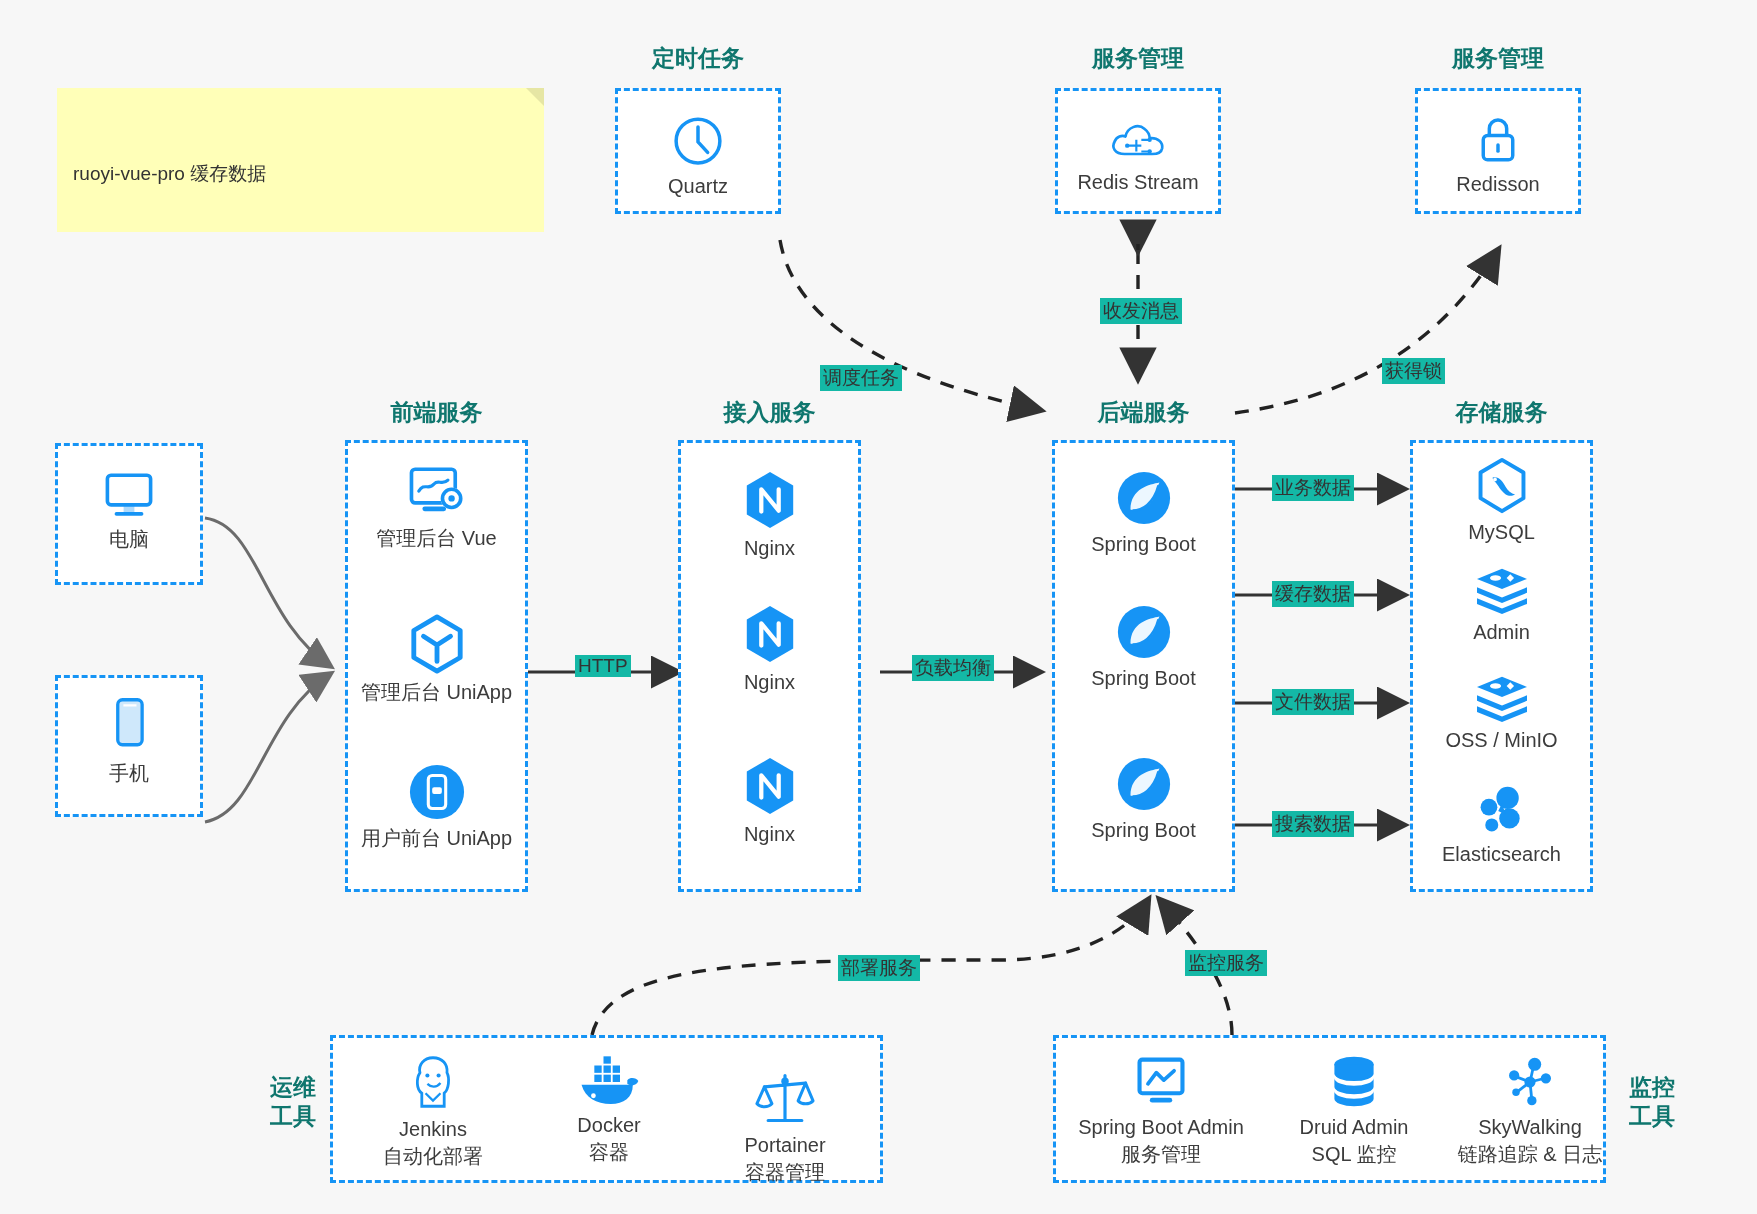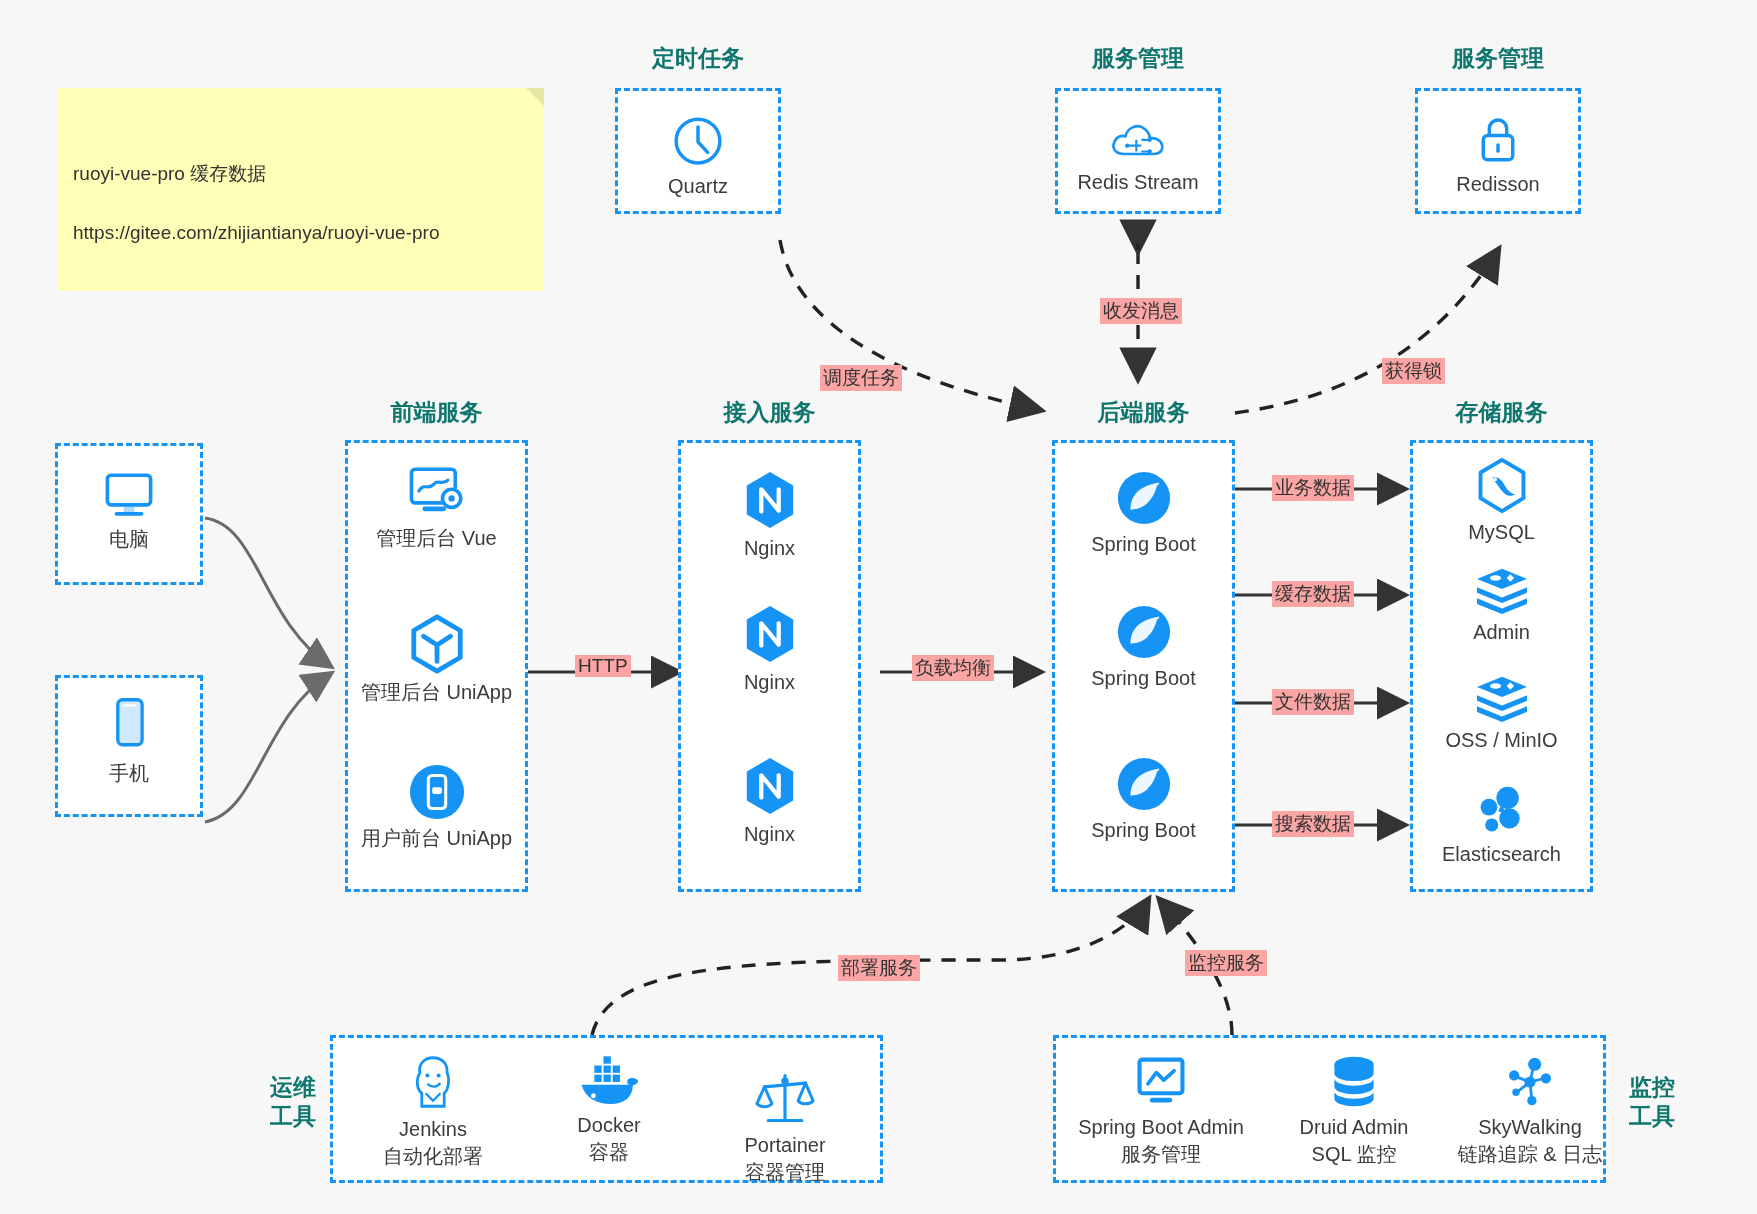--- a/index.html
+++ b/index.html
@@ -58,21 +58,21 @@
     white-space:pre-line;
     margin-top:4px;
   }
   .ico{display:block;margin:0 auto;}
 
   
   .elabel{
     position:absolute;
     font-size:19px;
     color:#333;
-    background:#fca5a5;
+    background:#14b8a6;
     padding:0 3px;
     white-space:nowrap;
   }
   svg.wires{position:absolute;left:0;top:0;width:1757px;height:1214px;pointer-events:none;}
 </style>
 </head>
 <body>
 
 <div id="stage">
 
@@ -106,21 +106,20 @@
     <line x1="1235" y1="825" x2="1404" y2="825" stroke="#333" stroke-width="3" marker-end="url(#ah)"></line>
 
     <path d="M592,1035 C610,960 760,960 1000,960 C1080,960 1130,930 1148,900" fill="none" stroke="#222" stroke-width="3.4" stroke-dasharray="14,11" marker-end="url(#ah)"></path>
 
     <path d="M1232,1035 C1232,990 1200,945 1160,900" fill="none" stroke="#222" stroke-width="3.4" stroke-dasharray="14,11" marker-end="url(#ah)"></path>
   </svg>
 
   <div class="note" style="left:57px;top:88px;width:455px;">
     <span class="note-fold"></span>
     <div>ruoyi-vue-pro 缓存数据</div>
-    <div>https://gitee.com/zhijiantianya/ruoyi-vue-pro</div>
   </div>
 
   <div class="gtitle" style="left:615px;top:44px;width:166px;">定时任务</div>
   <div class="gbox" style="left:615px;top:88px;width:166px;height:126px;">
     <div class="node" style="left:0;top:22px;width:100%;">
       <svg class="ico" width="56" height="56" viewBox="0 0 64 64">
         <circle cx="32" cy="32" r="25" fill="none" stroke="#1694f5" stroke-width="4"></circle>
         <path d="M32 16 L32 33 L43 45" fill="none" stroke="#1694f5" stroke-width="4" stroke-linecap="round"></path>
       </svg>
       <div class="cap">Quartz</div>

